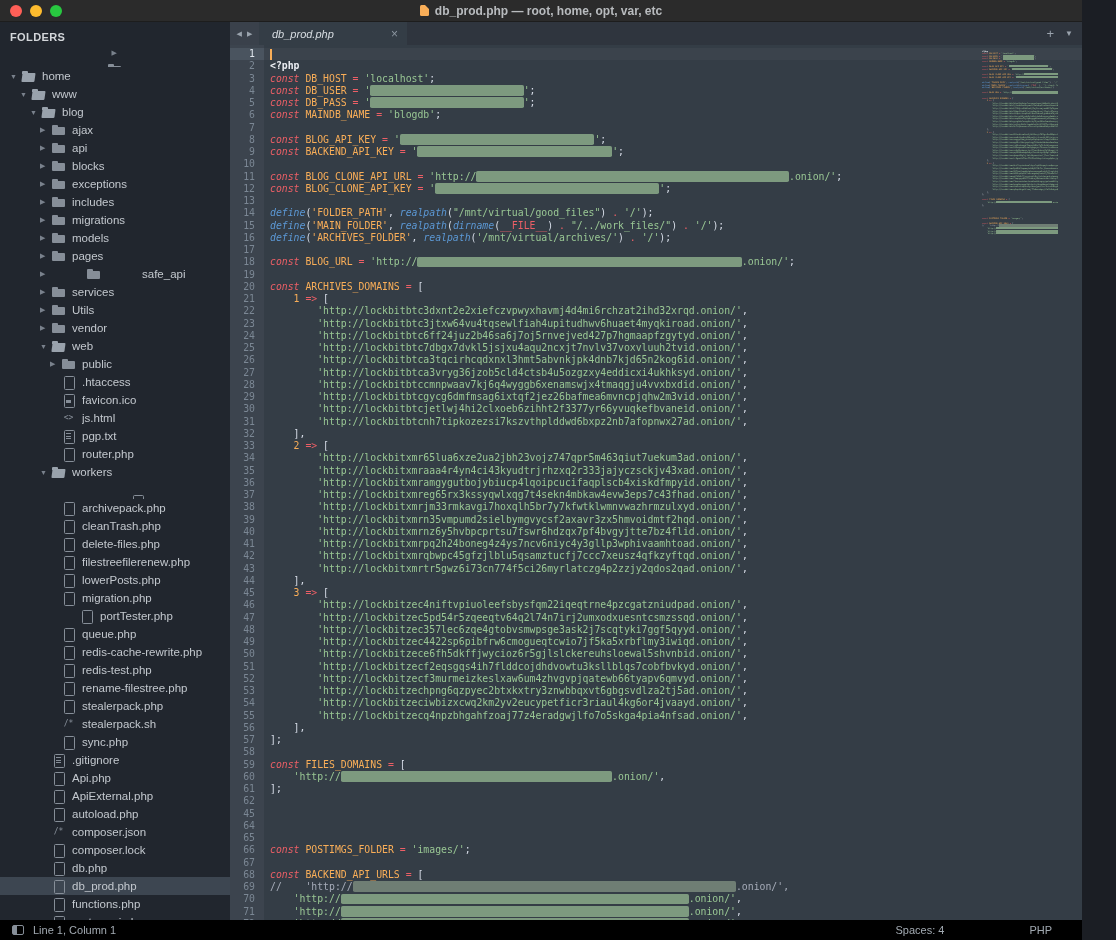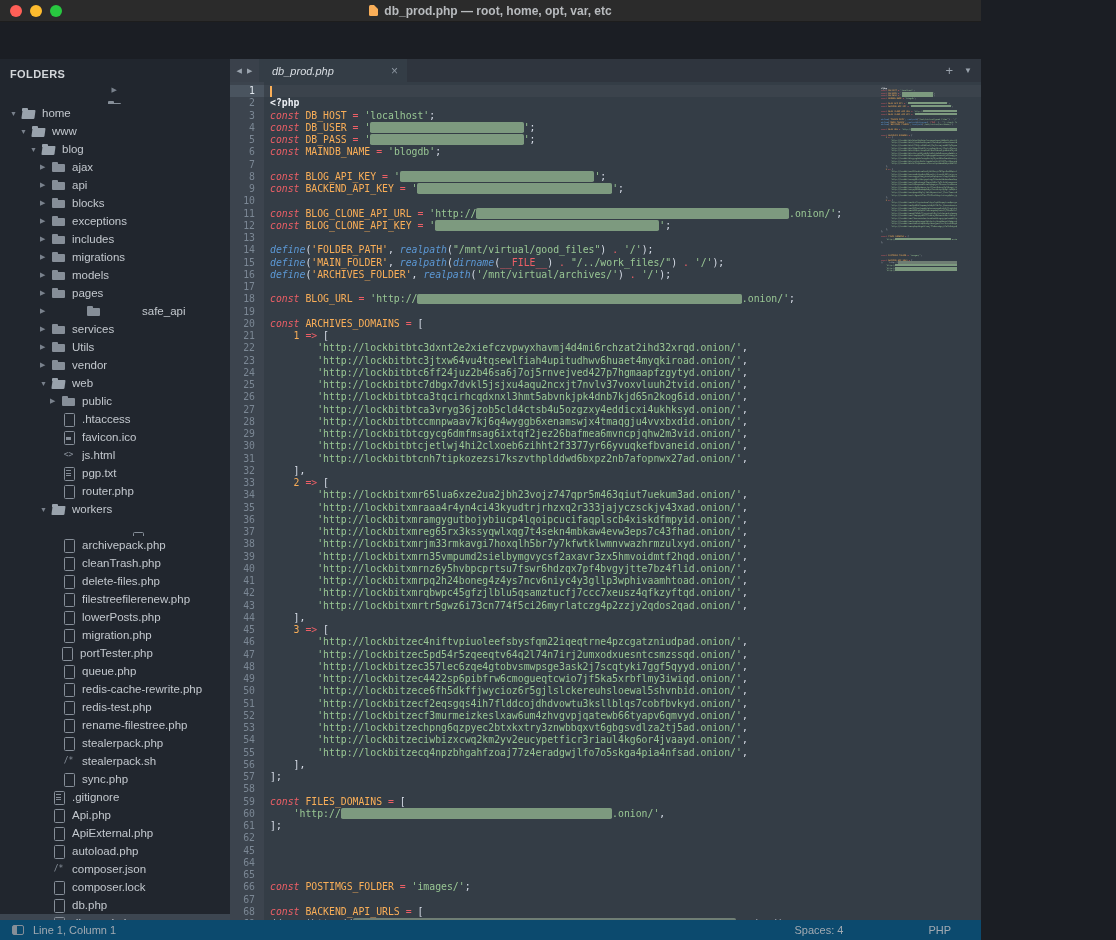--- a/index.html
+++ b/index.html
@@ -1,36 +1,36 @@
 <!DOCTYPE html>
 <html style="--bg: #343d46; --sidebar_bg: #21262e; --gutter_bg: #3c444e; --keyword: #ec5f66; --constant: #f9ae58; --string: #99c794; --function: #5c99d6; --comment: #a6acb9; --punctuation: #d8dee9; --redaction: #7d9a7f; --caret: #f9ae58; --traffic_red: #ff5f57; --traffic_yellow: #febc2e; --traffic_green: #28c840;"><head>
 <meta charset="utf-8">
 <style>
   * { margin:0; padding:0; box-sizing:border-box; }
   html,body { width:1116px; height:940px; overflow:hidden; background:#1b1e24;
               font-family:"Liberation Sans", sans-serif; }
-  .window { width:981px; height:940px; display:flex; flex-direction:column; }
+  .window { width:1082px; height:940px; display:flex; flex-direction:column; }
 
   
   .titlebar { flex:0 0 22px; background:#2b2b2b; position:relative;
               display:flex; align-items:center; border-bottom:1px solid #1d1d1d; }
   .traffic { display:flex; gap:8px; padding-left:10px; z-index:2; }
   .light { width:12px; height:12px; border-radius:50%; }
   .light.red    { background:var(--traffic_red,#ff5f57); }
   .light.yellow { background:var(--traffic_yellow,#febc2e); }
   .light.green  { background:var(--traffic_green,#28c840); }
   .title-center { position:absolute; left:0; right:0; display:flex; justify-content:center;
                   align-items:center; gap:6px; font-size:12px; font-weight:bold; color:#b8bbbe; }
   .doc-icon { width:9px; height:11px; background:var(--constant,#f9ae58); border-radius:1.5px;
               position:relative; display:inline-block; }
   .doc-icon::before { content:''; position:absolute; right:0; top:0; border-style:solid;
                       border-width:0 4px 4px 0; border-color:transparent #2b2b2b transparent transparent; }
 
   
-  .main { flex:1; display:flex; min-height:0;margin-top:37px; }
+  .main { flex:1; display:flex; min-height:0; }
 
   
   .sidebar { flex:0 0 230px; width:230px; background:var(--sidebar_bg,#21262e);
              overflow:hidden; padding-top:6px; }
   .folders-header { font-size:11px; font-weight:bold; letter-spacing:.4px;
                     color:#d3d6da; padding:3px 0 6px 10px; }
   .tree-item { height:18px; display:flex; align-items:center; font-size:11.5px;
                color:#c3c8ce; white-space:nowrap; overflow:hidden; }
   .tree-item.selected { background:#3d4651; }
   .arrow { flex:0 0 11px; width:11px; font-size:7px; color:#79818c; text-align:left; }
@@ -95,21 +95,21 @@
             border-radius:.18em; vertical-align:text-bottom; filter:blur(.6px); }
   .redact.c { background:#6f7e74; }
 
   
   .minimap { position:absolute; top:2px; right:24px; width:76px; height:200px; overflow:hidden;
              font-family:"DejaVu Sans Mono",monospace; font-size:2px; line-height:2.62px;
              white-space:pre; }
   .minimap .cl { height:2.62px; }
 
   
-  .statusbar { flex:0 0 20px; background:#0c4a6e; display:flex; align-items:center;
+  .statusbar { flex:0 0 20px; background:#000000; display:flex; align-items:center;
                justify-content:space-between; font-size:11px; color:#a2aab2; padding:0 30px 0 12px; }
   .sb-left { display:flex; align-items:center; gap:9px; }
   .sb-icon { width:12px; height:10px; border:1px solid #868e98; border-radius:2px; position:relative; }
   .sb-icon::before { content:''; position:absolute; left:0; top:0; bottom:0; width:4px; background:#868e98; }
   .sb-right { display:flex; gap:85px; }
 </style>
 </head>
 <body>
 
 <div class="window">
@@ -279,21 +279,21 @@
           <div class="tree-item" style="padding-left: 50px;">
             <span class="arrow"></span>
             <span class="ticon icon-file"></span>
             <span class="tlabel">lowerPosts.php</span>
           </div>
           <div class="tree-item" style="padding-left: 50px;">
             <span class="arrow"></span>
             <span class="ticon icon-file"></span>
             <span class="tlabel">migration.php</span>
           </div>
-          <div class="tree-item" style="padding-left: 48px;">
+          <div class="tree-item" style="padding-left: 68px;">
             <span class="arrow"></span>
             <span class="ticon icon-file"></span>
             <span class="tlabel">portTester.php</span>
           </div>
           <div class="tree-item" style="padding-left: 50px;">
             <span class="arrow"></span>
             <span class="ticon icon-file"></span>
             <span class="tlabel">queue.php</span>
           </div>
           <div class="tree-item" style="padding-left: 50px;">

